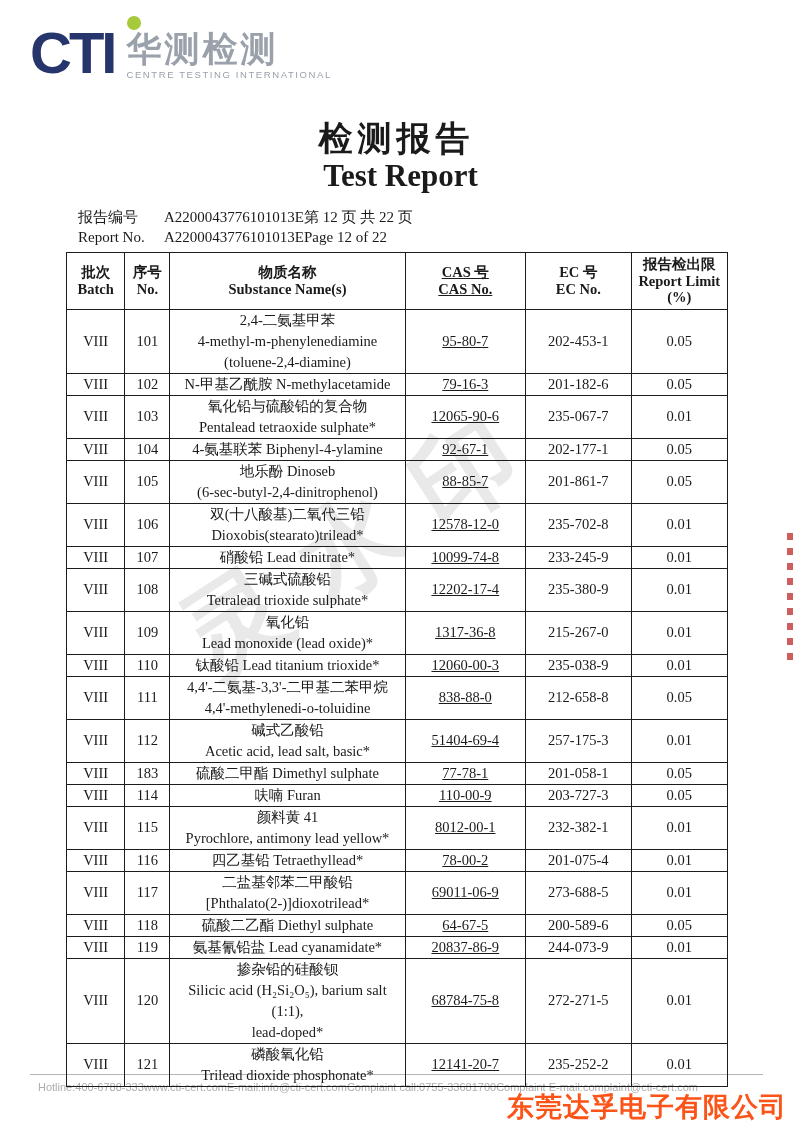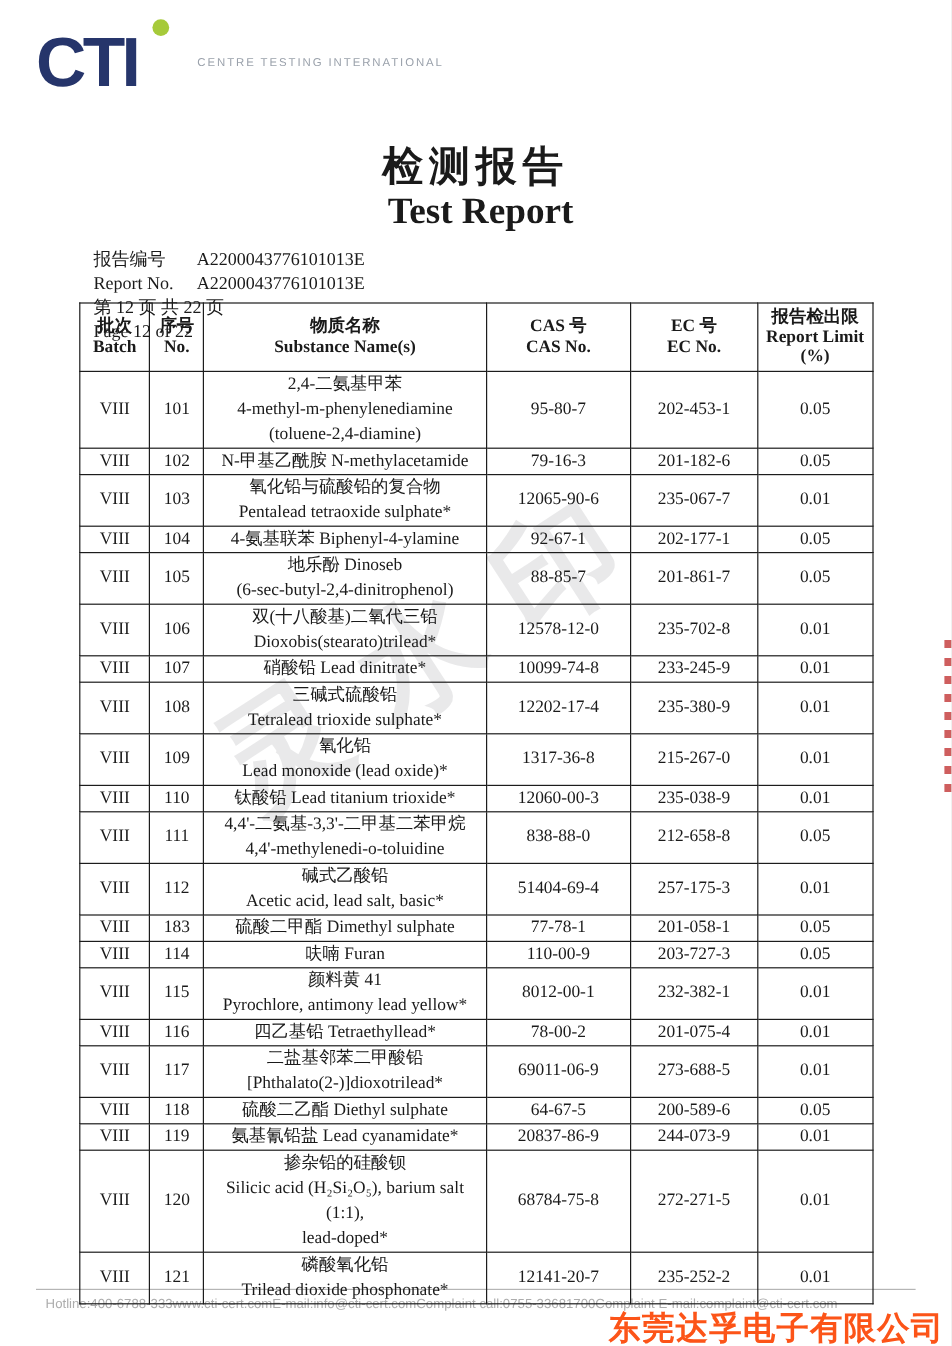--- a/index.html
+++ b/index.html
@@ -7,21 +7,21 @@
   body {
     position:relative;
     background:#ffffff;
     font-family:"Liberation Serif","DejaVu Serif",serif;
     color:#1a1a1a;
     overflow:hidden;
     outline:1px solid #d9d9d9;
   }
 
   
-  .logo-block { position:absolute; top:24px; left:30px; display:flex; align-items:center;gap:38px; }
+  .logo-block { position:absolute; top:24px; left:30px; display:flex; align-items:flex-end; }
   .cti-wrap { position:relative; }
   .cti-text {
     font-family:"Liberation Sans","DejaVu Sans",sans-serif;
     font-weight:bold; font-size:58px; line-height:58px;
     color:#26356b; letter-spacing:-3px;
   }
   .green-dot {
     position:absolute; top:-8px; left:97px;
     width:14px; height:14px; border-radius:50%;
     background:#a6ca3a;
@@ -41,21 +41,21 @@
   .title-cn {
     position:absolute; top:116px; left:0; width:100%;
     text-align:center; font-size:34px; font-weight:bold; letter-spacing:5px;
   }
   .title-en {
     position:absolute; top:158px; left:4px; width:100%;
     text-align:center; font-size:31px; font-weight:bold;
   }
 
   
-  .info-row { position:absolute; top:207px; left:78px; right:88px; display:flex; justify-content:flex-start;flex-direction:column; }
+  .info-row { position:absolute; top:207px; left:78px; right:88px; display:flex; justify-content:flex-start; }
   .info-left { display:grid; grid-template-columns:78px auto; column-gap:8px; font-size:15px; line-height:20px; }
   .info-right { text-align:left; font-size:15px; line-height:20px; }
 
   
   .watermark {
     position:absolute; top:470px; left:130px; width:470px;
     text-align:center;
     font-size:102px; font-weight:bold; letter-spacing:34px;
     color:rgba(120,120,125,0.16);
     transform:rotate(-33deg);
@@ -71,21 +71,21 @@
   .tbl-wrap { position:absolute; top:252px; left:66px; z-index:1; }
   table { border-collapse:collapse; width:662px; background:transparent; }
   th, td {
     border:1px solid #1c1c1c;
     text-align:center; vertical-align:middle;
     font-size:14.5px; line-height:21px;
     white-space:pre-line; padding:0 2px;
   }
   th { font-weight:bold; line-height:16.5px; padding:3px 2px; font-size:14.5px; }
   .c-batch { width:58px; } .c-no { width:45px; } .c-sub { width:234px; }
-  .c-cas { width:120px; } .c-ec { width:105px; } .c-limit { width:96px; }
+  .c-cas { width:120px;text-decoration:underline; } .c-ec { width:105px; } .c-limit { width:96px; }
 
   
   .footer-line { position:absolute; left:30px; right:30px; top:1074px; border-top:1px solid #b5b5b5; }
   .footer-row {
     position:absolute; left:38px; right:34px; top:1081px;
     display:flex; justify-content:flex-start;
     font-family:"Liberation Sans","DejaVu Sans",sans-serif;
     font-size:11px; color:#adadad;
   }
   .stamp {
@@ -101,20 +101,21 @@
 <div class="watermark">灵水印</div>
 
 <div class="edge-marks"></div>
 
 <div class="logo-block">
   <div class="cti-wrap">
     <span class="cti-text">CTI</span>
     <span class="green-dot"></span>
   </div>
   <div class="logo-cn-wrap">
+    <div class="logo-cn">华测检测</div>
     <div class="logo-tagline">CENTRE TESTING INTERNATIONAL</div>
   </div>
 </div>
 
 <div class="title-cn">检测报告</div>
 <div class="title-en">Test Report</div>
 
 <div class="info-row">
   <div class="info-left">
     <span>报告编号</span>

